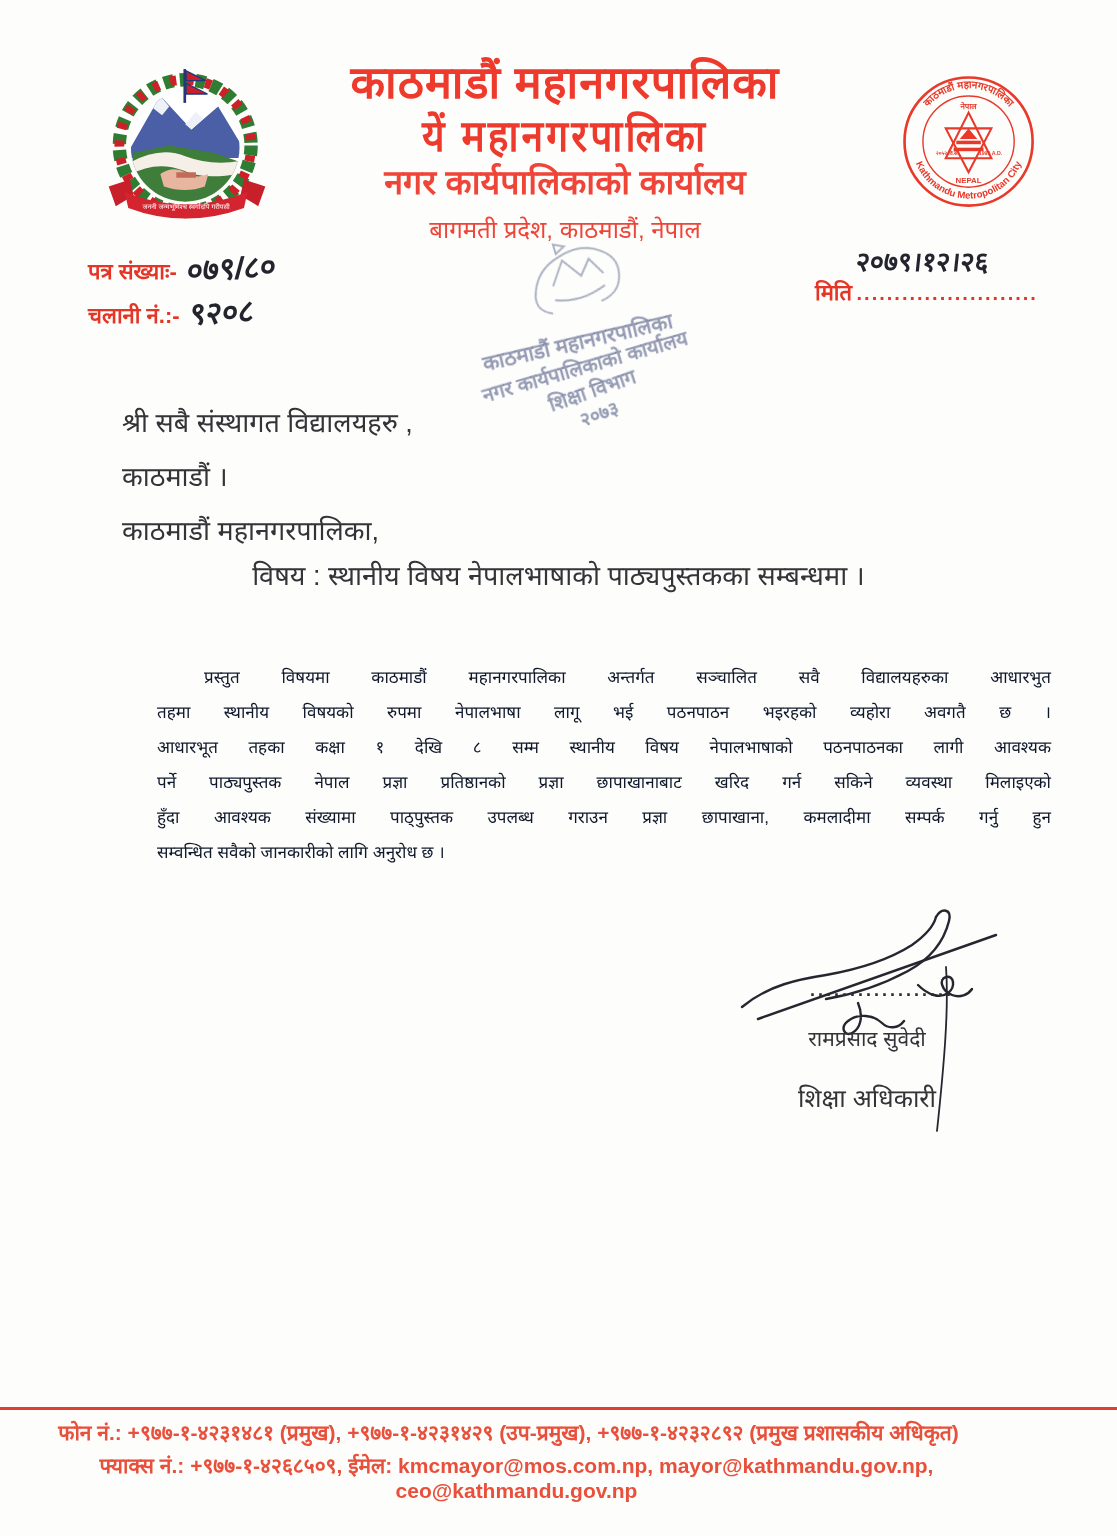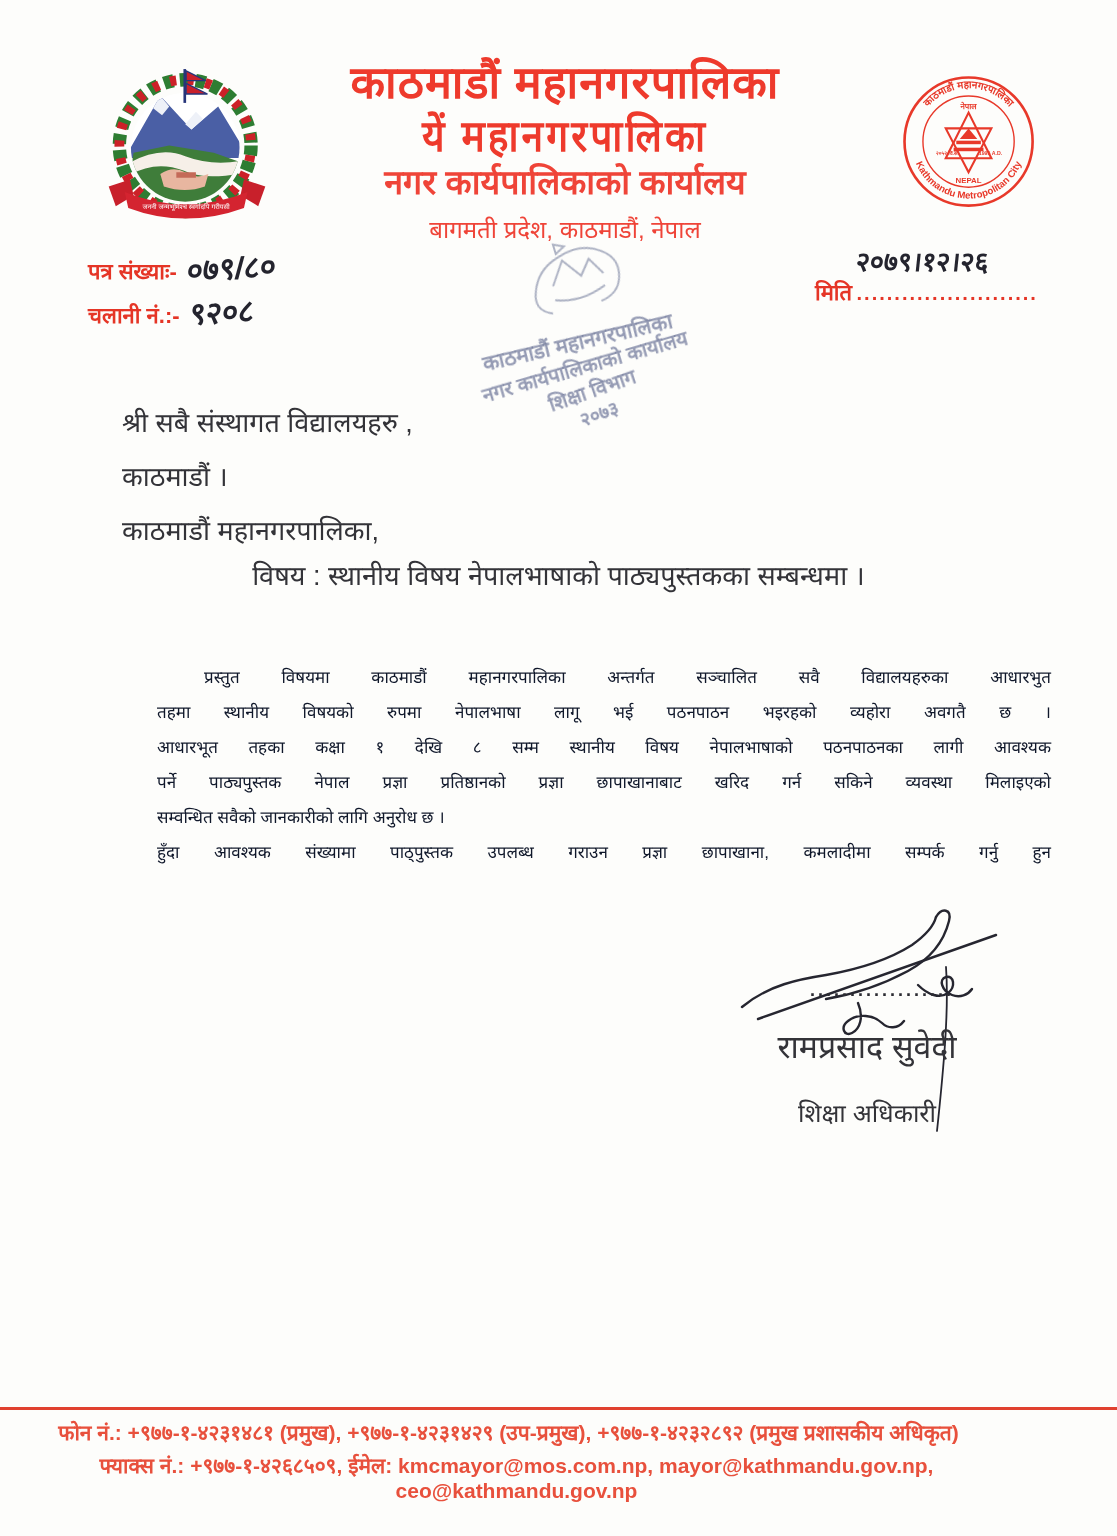--- a/index.html
+++ b/index.html
@@ -43,21 +43,21 @@
   .addr{left:122px;top:396px;font-size:27px;line-height:54px;color:#333338;}
   .subject{left:0;top:556px;width:1117px;text-align:center;font-size:27px;color:#333338;}
   .body-par{left:113px;top:660px;width:894px;font-size:17px;line-height:35px;color:#0f172a;margin-left:44px;}
   .body-line{text-align:justify;text-align-last:justify;}
   .body-line.first{text-indent:47px;}
   .body-line.last{text-align-last:left;}
 
   
   .sig-dots{left:810px;top:980px;color:#2c2c33;font-size:18px;letter-spacing:3px;font-weight:700;}
   .sig-block{left:762px;top:1024px;width:210px;text-align:center;color:#333338;}
-  .sig-name{font-size:32px;}
+  .sig-name{font-size:21px;}
   .sig-title{font-size:25px;margin-top:28px;}
 
   
   .footer-rule{left:0;top:1407px;width:1117px;height:3px;background:#e0402e;}
   .footer{left:0;width:1017px;text-align:center;color:#e8503c;font-weight:700;font-size:21px;}
   .f1{top:1418px;} .f2{top:1451px;padding-left:8px;} .f3{top:1484px;}
 
   svg{display:block;}
 </style>
 </head>
@@ -169,22 +169,22 @@
     <div>काठमाडौं महानगरपालिका,</div>
   </div>
 
   <div class="abs subject">विषय : स्थानीय विषय नेपालभाषाको पाठ्यपुस्तकका सम्बन्धमा ।</div>
 
   <div class="abs body-par">
     <div class="body-line first">प्रस्तुत विषयमा काठमाडौं महानगरपालिका अन्तर्गत सञ्चालित सवै विद्यालयहरुका आधारभुत</div>
     <div class="body-line">तहमा स्थानीय विषयको रुपमा नेपालभाषा लागू भई पठनपाठन भइरहको व्यहोरा अवगतै छ ।</div>
     <div class="body-line">आधारभूत तहका कक्षा १ देखि ८ सम्म स्थानीय विषय नेपालभाषाको पठनपाठनका लागी आवश्यक</div>
     <div class="body-line">पर्ने पाठ्यपुस्तक नेपाल प्रज्ञा प्रतिष्ठानको प्रज्ञा छापाखानाबाट खरिद गर्न सकिने व्यवस्था मिलाइएको</div>
+    <div class="body-line">हुँदा आवश्यक संख्यामा पाठ्पुस्तक उपलब्ध गराउन प्रज्ञा छापाखाना, कमलादीमा सम्पर्क गर्नु हुन</div>
     <div class="body-line last">सम्वन्धित सवैको जानकारीको लागि अनुरोध छ ।</div>
-    <div class="body-line">हुँदा आवश्यक संख्यामा पाठ्पुस्तक उपलब्ध गराउन प्रज्ञा छापाखाना, कमलादीमा सम्पर्क गर्नु हुन</div>
   </div>
 
   <div class="abs" style="left:728px;top:905px;width:290px;height:235px;">
     <svg width="290" height="235" viewBox="0 0 290 235">
       <g fill="none" stroke="#262630" stroke-width="2.4" stroke-linecap="round">
         <path d="M14 102 C 40 80, 72 74, 98 70 C 132 64, 162 54, 184 40 C 198 30, 206 20, 208 12"></path>
         <path d="M208 12 C 214 2, 224 4, 221 16 C 216 36, 202 54, 180 66 C 152 81, 122 90, 98 94"></path>
         <path d="M30 114 L 268 30"></path>
         <path d="M130 98 c 6 14 2 26 -6 30 c -8 4 -12 -6 -4 -12 c 10 -8 26 -6 34 2 c 6 6 16 6 22 -2"></path>
         <path d="M190 80 c 10 10 22 14 30 8 c 8 -6 6 -18 -2 -16 c -8 2 -4 14 6 18 c 8 3 16 0 20 -6"></path>

